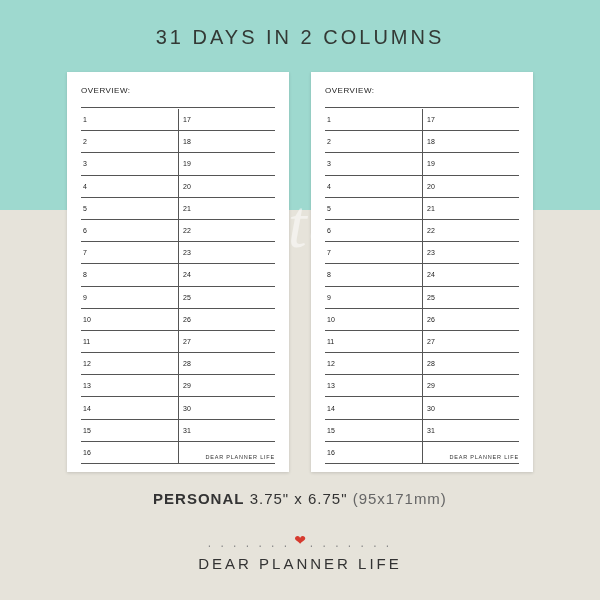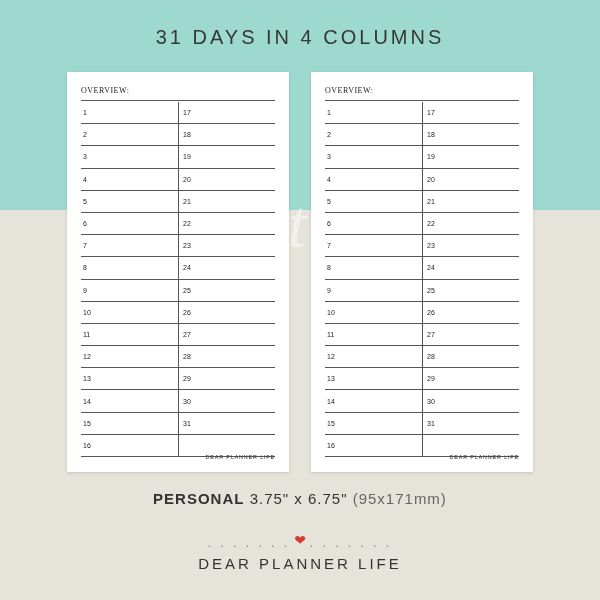--- a/index.html
+++ b/index.html
@@ -55,23 +55,22 @@
     padding: 14px 14px 10px 14px;
     position: relative;
     z-index: 2;
   }
   .overview {
     font-size: 8px;
     letter-spacing: 0.5px;
     color: #222;
     margin-bottom: 1px;
     border-bottom: 0.5px solid #555;
-    padding-bottom: 5px;
+    padding-bottom: 12px;
     font-weight: 500;
-    font-family: Liberation Serif, serif;
   }
   .grid {
     display: flex;
     gap: 0;
   }
   .col {
     flex: 1;
     display: flex;
     flex-direction: column;
   }
@@ -140,21 +139,21 @@
     letter-spacing: 3px;
     color: #333;
     font-weight: 400;
   }
 </style>
 </head>
 <body>
 
 <div class="top-band"></div>
 
-<div class="title">31 DAYS IN 4 COLUMNS</div>
+<div class="title">31 DAYS IN 2 COLUMNS</div>
 
 <div class="watermark">printable</div>
 
 <div class="pages">
   <div class="page">
     <div class="overview">OVERVIEW:</div>
     <div class="grid">
       <div class="col left">
           <div class="cell">1</div>
           <div class="cell">2</div>

